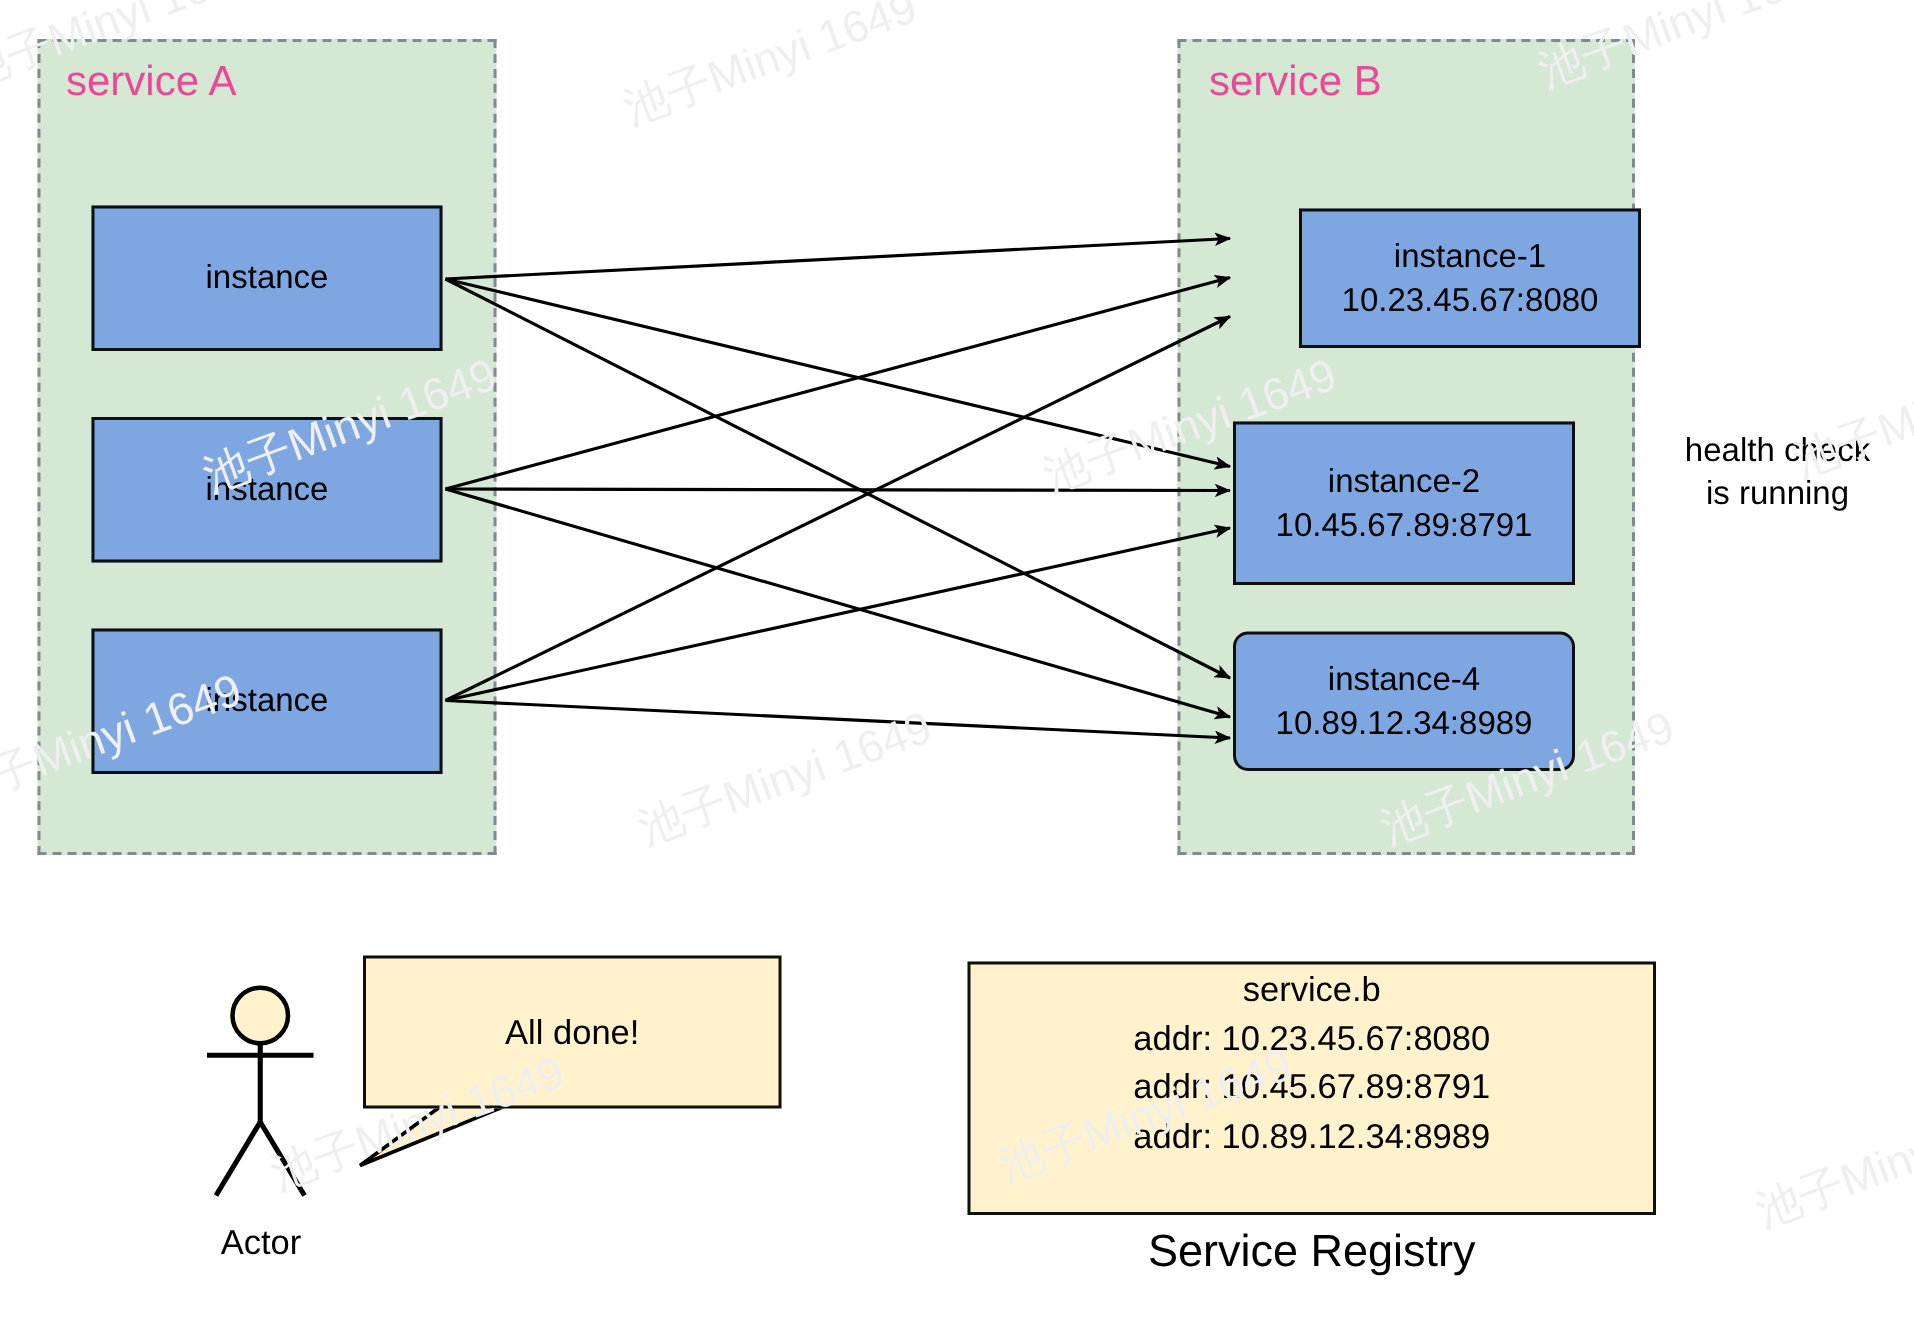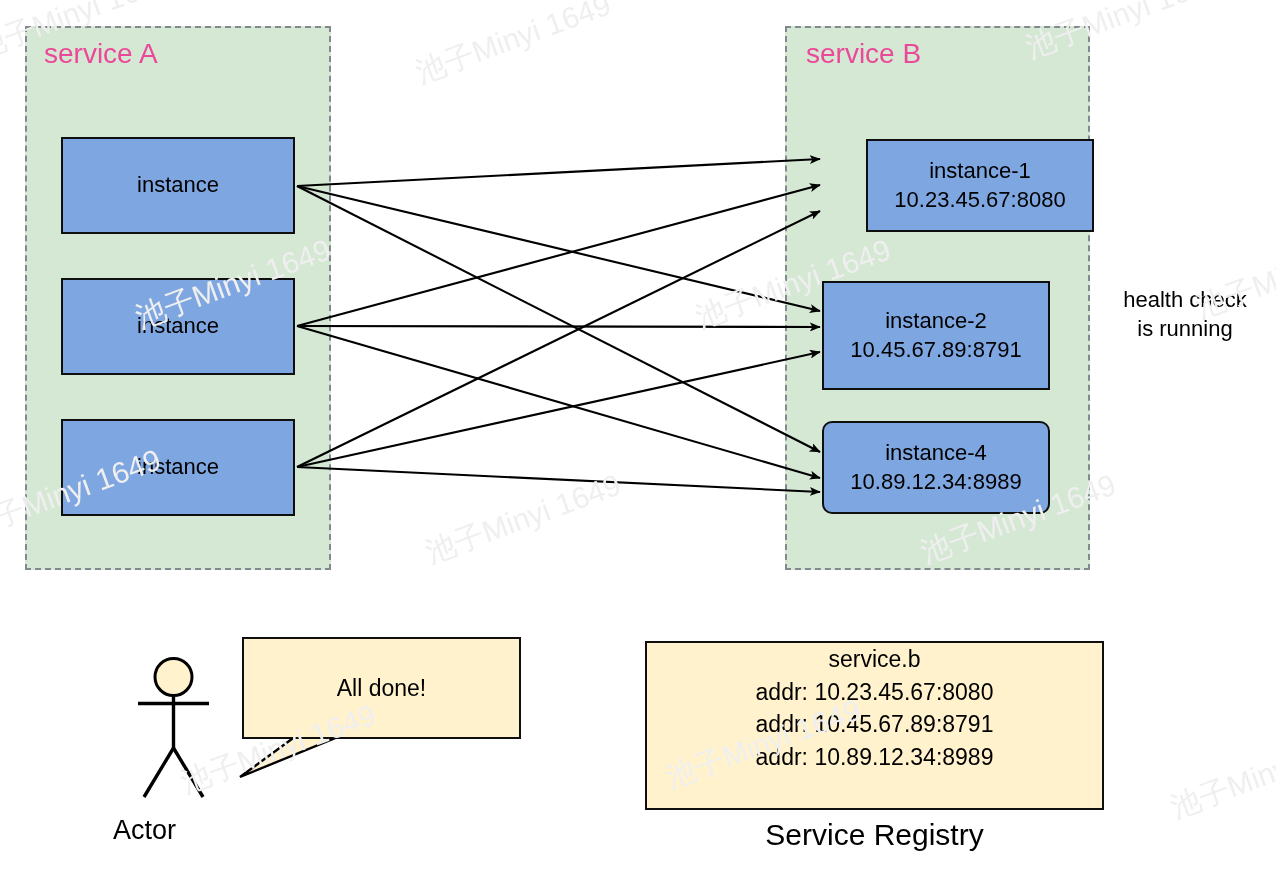--- a/index.html
+++ b/index.html
@@ -108,23 +108,23 @@
   .registry-caption {
     position: absolute;
     font-size: 30px;
     color: #000000;
     text-align: center;
     width: 100%;
     z-index: 3;
   }
   .actor-label {
     position: absolute;
-    font-size: 27px;
-    color: #000000;
-    text-align: left;
+    font-size: 23px;
+    color: #000000;
+    text-align: center;
     z-index: 3;
   }
   .actor-svg, .bubble-tail-svg {
     position: absolute;
     z-index: 3;
     overflow: visible;
   }
 </style>
 </head>
 <body>

